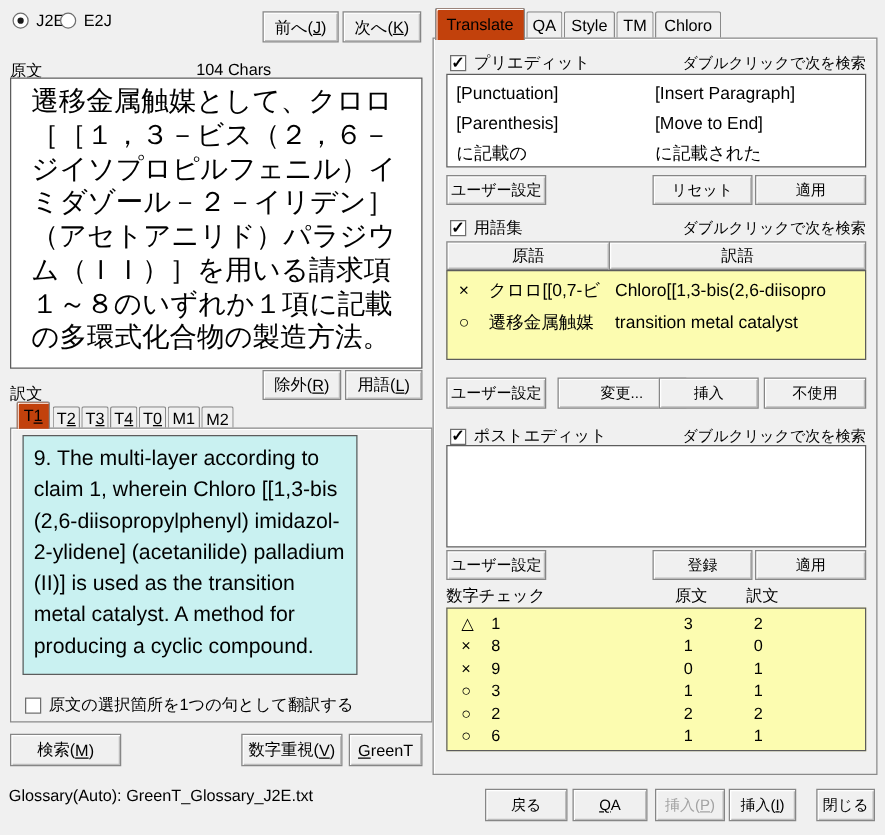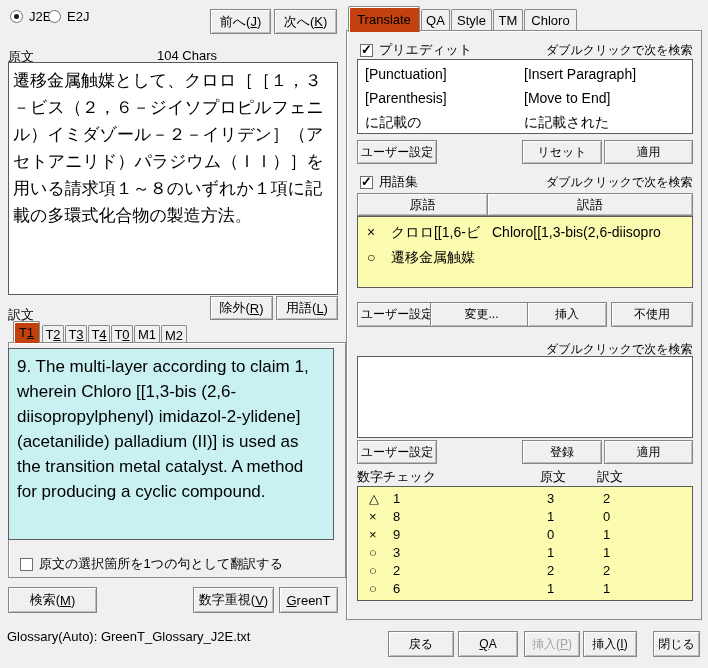--- a/index.html
+++ b/index.html
@@ -10,21 +10,21 @@
   .hint{position:absolute;font-size:12px;white-space:nowrap;text-align:center}
   .btn{position:absolute;display:flex;align-items:center;justify-content:center;
        background:#f0f0f0;border:1px solid #868686;
        box-shadow:inset 1px 1px 0 #ffffff, inset -1px -1px 0 #bcbcbc;
        font-family:"Liberation Sans",sans-serif;font-size:12px;white-space:nowrap;padding:0 2px;cursor:default}
   .btn.disabled{color:#a3a3a3}
   .hdrbtn{font-size:13px}
   .tb{position:absolute;background:#fff;border:1px solid #5c5c5c;overflow:hidden}
   .cyan{background:#c9f1f1}
   .yel{background:#fcfcb0}
-  .srcbox{font-size:17px;line-height:27px;padding:4px 4px;word-break:break-all}
+  .srcbox{font-size:22px;line-height:27px;padding:4px 16px;word-break:break-all}
   .trgbox{font-size:17px;line-height:25px;padding:5px 8px}
   .cbrow{position:absolute;display:flex;align-items:center;gap:6px;white-space:nowrap}
   .cbx{width:13px;height:13px;background:#fff;border:1px solid #6e6e6e;position:relative;flex:none}
   .cbx.on::after{content:"✓";position:absolute;left:0;top:-3px;font-size:13px;font-weight:700}
   .rad{width:13px;height:13px;border-radius:50%;background:#fff;border:1px solid #6e6e6e;position:relative;flex:none}
   .rad.on::after{content:"";position:absolute;left:3px;top:3px;width:5px;height:5px;border-radius:50%;background:#1a1a1a}
   .tab{position:absolute;display:flex;align-items:center;justify-content:center;
        background:#f0f0f0;border:1px solid #8a8a8a;border-bottom:none;border-radius:2px 2px 0 0;font-size:13px}
   .tab.active{z-index:6;box-shadow:inset 1px 1px 0 #fff;background:#c2410c}
   .panel{position:absolute;background:#f0f0f0;border:1px solid #8a8a8a;box-shadow:inset 1px 1px 0 #fff}
@@ -98,21 +98,21 @@
   <div class="tab" style="left:134px;top:325px;width:26px;height:18px">
     <span>M1</span>
       <u></u>
   </div>
   <div class="tab" style="left:161px;top:325px;width:26px;height:19px">
     <span>M2</span>
       <u></u>
   </div>
 
   <div class="panel" style="left:8px;top:342px;width:338px;height:236px"></div>
-  <div class="tb cyan trgbox" style="left:8px;top:348px;width:326px;height:192px">
+  <div class="tb cyan trgbox" style="left:18px;top:348px;width:268px;height:192px">
     <span>9. The multi-layer according to claim 1, wherein Chloro [[1,3-bis (2,6-diisopropylphenyl) imidazol-2-ylidene] (acetanilide) palladium (II)] is used as the transition metal catalyst. A method for producing a cyclic compound.</span>
   </div>
   <div class="cbrow" style="left:20px;top:555px">
     <span class="cbx"></span>
     <span>原文の選択箇所を1つの句として翻訳する</span>
   </div>
 
   <button class="btn hdrbtn" style="left:8px;top:587px;width:89px;height:26px">
     <span>検索(</span>
       <u>M</u>
@@ -175,33 +175,38 @@
     <span>用語集</span>
   </div>
   <div class="hint" style="left:546px;top:174px;width:146px">ダブルクリックで次を検索</div>
 
   <button class="btn hdrbtn" style="left:357px;top:193px;width:131px;height:23px">原語</button>
   <button class="btn hdrbtn" style="left:487px;top:193px;width:206px;height:23px">訳語</button>
 
   <div class="tb yel" style="left:357px;top:216px;width:336px;height:72px;padding-top:3px">
     <div class="row" style="height:25px;line-height:25px">
       <span class="cell" style="left:9px;width:22px">×</span>
-      <span class="cell" style="left:33px;width:97px">クロロ[[1,6-ビ</span>
+      <span class="cell" style="left:33px;width:97px">クロロ[[0,7-ビ</span>
       <span class="cell" style="left:134px;width:198px">Chloro[[1,3-bis(2,6-diisopro</span>
     </div>
     <div class="row" style="height:25px;line-height:25px">
       <span class="cell" style="left:9px;width:22px">○</span>
       <span class="cell" style="left:33px;width:97px">遷移金属触媒</span>
+      <span class="cell" style="left:134px;width:198px">transition metal catalyst</span>
     </div>
   </div>
   <button class="btn" style="left:357px;top:302px;width:80px;height:25px">ユーザー設定</button>
-  <button class="btn" style="left:430px;top:302px;width:103px;height:25px">変更...</button>
+  <button class="btn" style="left:446px;top:302px;width:103px;height:25px">変更...</button>
   <button class="btn" style="left:611px;top:302px;width:82px;height:25px">不使用</button>
   <button class="btn" style="left:527px;top:302px;width:80px;height:25px">挿入</button>
 
+  <div class="cbrow" style="left:360px;top:340px">
+    <span class="cbx on"></span>
+    <span>ポストエディット</span>
+  </div>
   <div class="hint" style="left:546px;top:341px;width:146px">ダブルクリックで次を検索</div>
   <div class="tb" style="left:357px;top:356px;width:336px;height:82px"></div>
   <button class="btn" style="left:357px;top:440px;width:80px;height:24px">ユーザー設定</button>
   <button class="btn" style="left:522px;top:440px;width:80px;height:24px">登録</button>
   <button class="btn" style="left:604px;top:440px;width:89px;height:24px">適用</button>
 
   <div class="lbl" style="left:357px;top:468px">数字チェック</div>
   <div class="lbl" style="left:540px;top:468px">原文</div>
   <div class="lbl" style="left:597px;top:468px">訳文</div>
 

